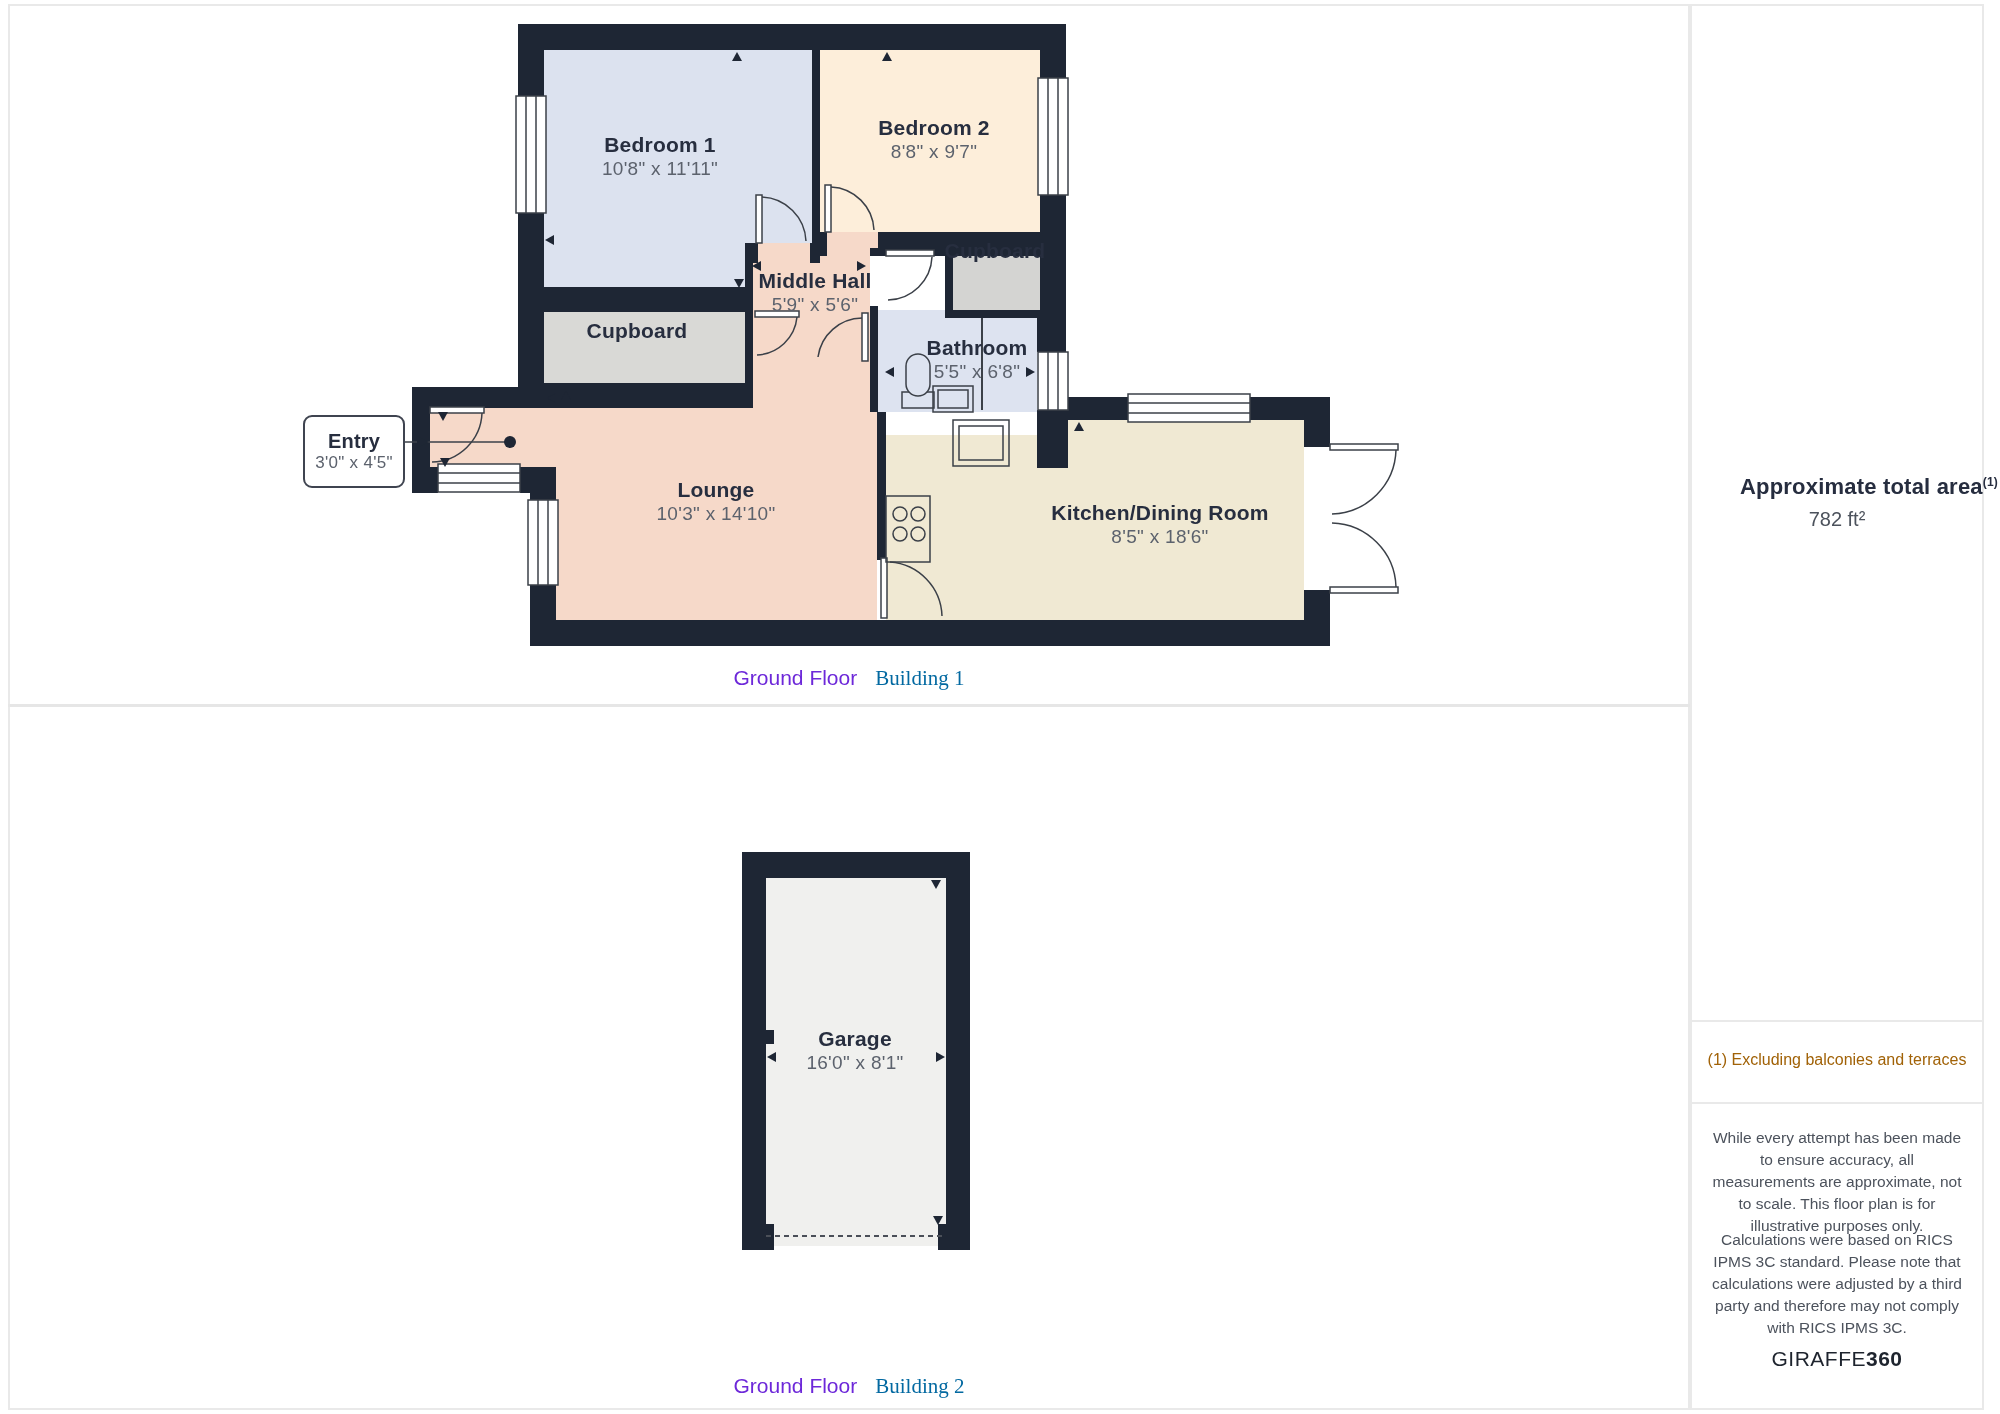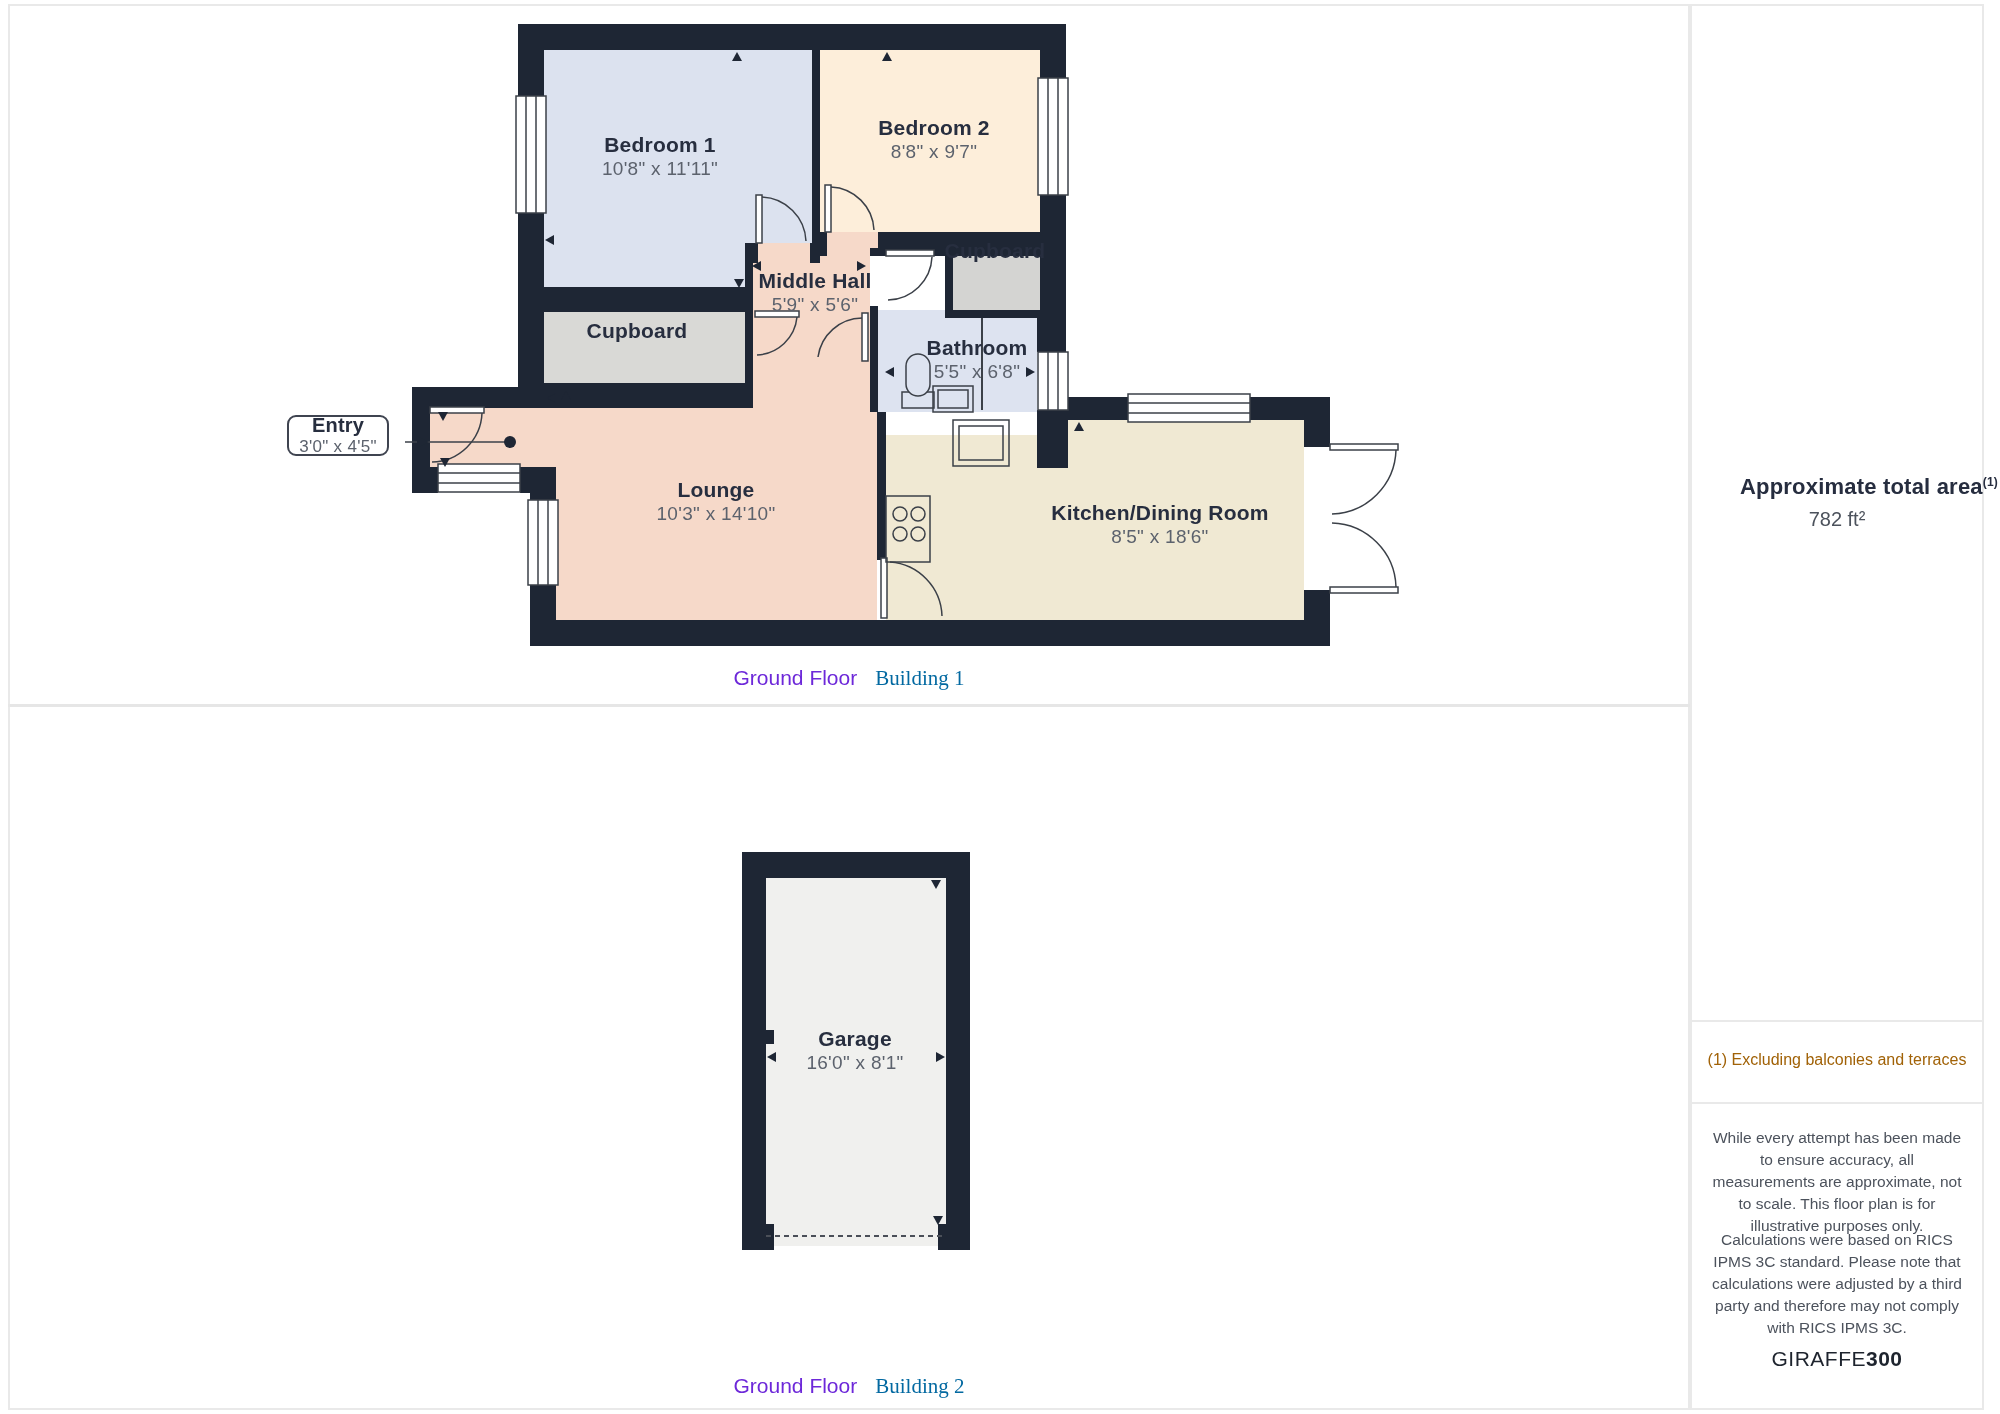--- a/index.html
+++ b/index.html
@@ -14,21 +14,21 @@
   .sb-line{position:absolute;left:1690px;width:294px;height:2px;background:#e9e9e9;}
   .sb-line.l1{top:1020px;}
   .sb-line.l2{top:1102px;}
   
   .plan-svg{position:absolute;left:0;top:0;z-index:1;}
   
   .room-label{position:absolute;z-index:2;transform:translate(-50%,-50%);text-align:center;white-space:nowrap;}
   .rname{font-size:21px;font-weight:bold;color:#272e3f;line-height:25px;letter-spacing:.2px;}
   .rdims{font-size:19px;color:#5c626d;line-height:23px;letter-spacing:.3px;}
   
-  .callout{position:absolute;left:287px;top:415px;width:102px;height:41px;z-index:2;
+  .callout{position:absolute;left:303px;top:415px;width:102px;height:73px;z-index:2;
            background:#fff;border:2px solid #3f4450;border-radius:9px;box-sizing:border-box;
            display:flex;flex-direction:column;align-items:center;justify-content:center;}
   .callout .rname{font-size:20px;line-height:23px;}
   .callout .rdims{font-size:17px;line-height:20px;}
   
   .caption{position:absolute;left:8px;width:1682px;text-align:center;z-index:2;font-size:21px;}
   .caption.c1{top:666px;}
   .caption.c2{top:1374px;}
   .cap-bold{font-weight:normal;color:#6d28d9;margin-right:18px;}
   .cap-light{color:#0369a1;font-family:Liberation Serif, serif;}
@@ -293,16 +293,16 @@
   </div>
 
   <div class="sb-head">
     <span>Approximate total area</span><sup>(1)</sup>
   </div>
   <div class="sb-value">782 ft²</div>
   <div class="sb-footnote">(1) Excluding balconies and terraces</div>
   <div class="sb-disc p1">While every attempt has been made to ensure accuracy, all measurements are approximate, not to scale. This floor plan is for illustrative purposes only.</div>
   <div class="sb-disc p2">Calculations were based on RICS IPMS 3C standard. Please note that calculations were adjusted by a third party and therefore may not comply with RICS IPMS 3C.</div>
   <div class="sb-brand">
-    <span class="b-reg">GIRAFFE</span><span class="b-bold">300</span>
+    <span class="b-reg">GIRAFFE</span><span class="b-bold">360</span>
   </div>
 
 </div>
 
 </body></html>

